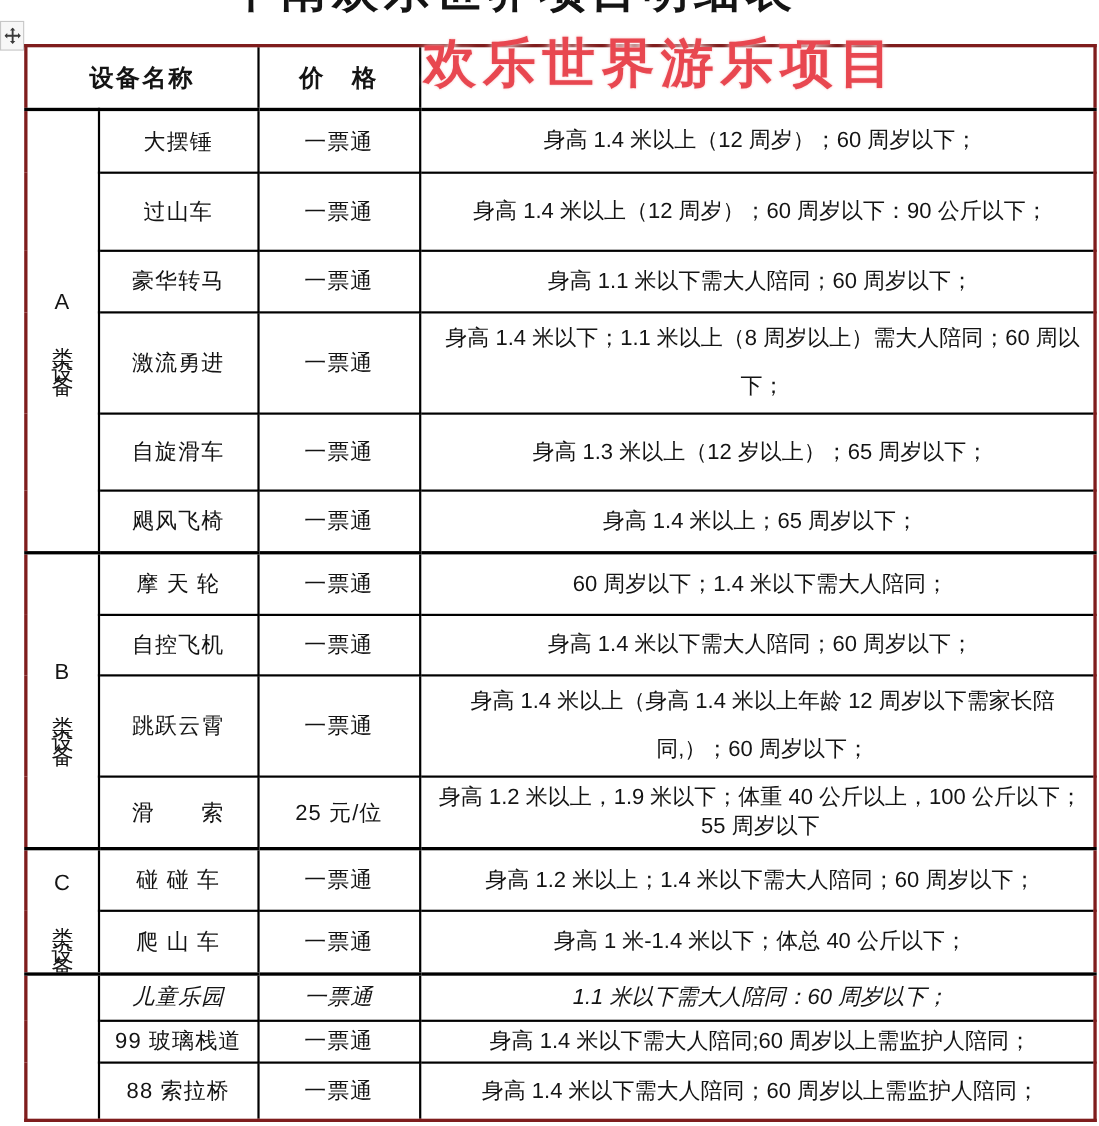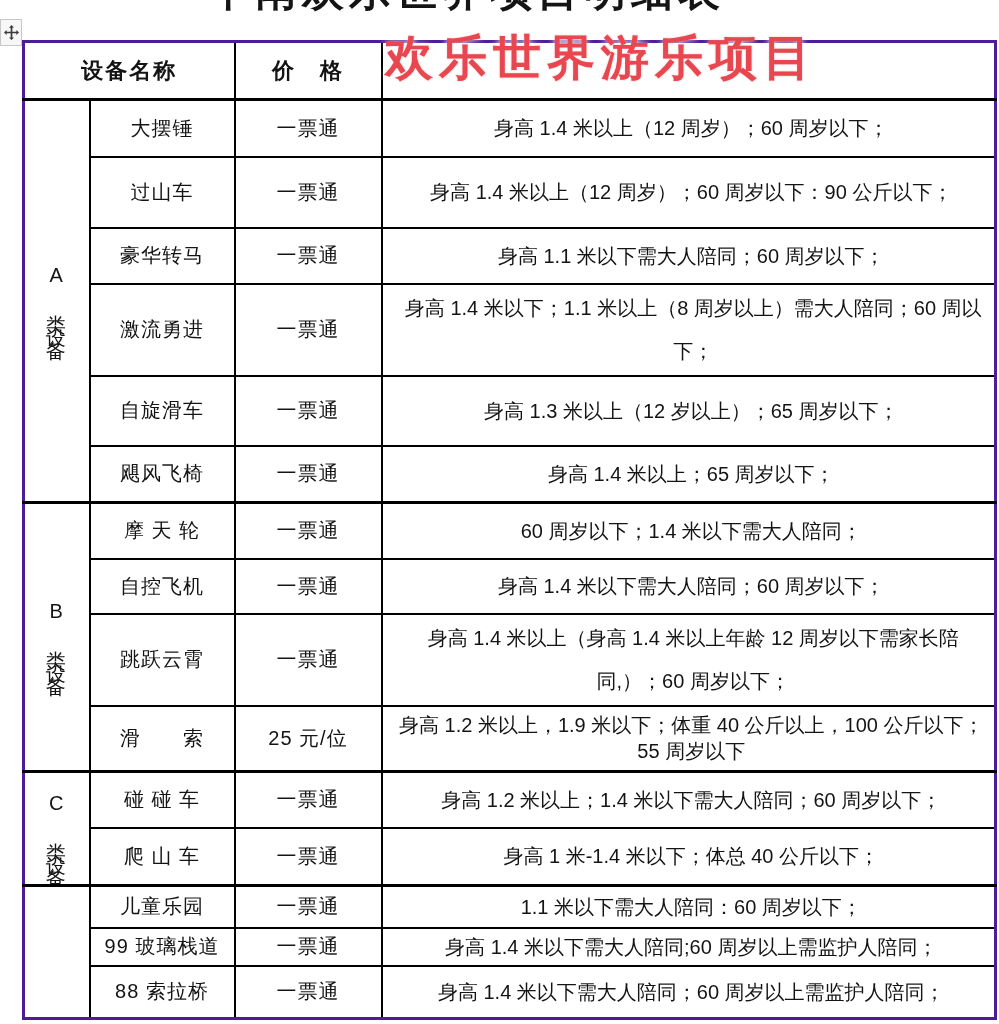--- a/index.html
+++ b/index.html
@@ -26,40 +26,40 @@
   
   table.equip{
     position:absolute;left:22px;top:40px;width:975px;
     border-collapse:collapse;table-layout:fixed;background:#fff;
   }
   table.equip td{
     border:2px solid #000;box-sizing:border-box;
     text-align:center;vertical-align:middle;
     font-size:20px;color:#141414;overflow:hidden;
   }
-  table.equip{border:3px solid #4c1d95;}
+  table.equip{border:3px solid #7f1d1d;}
   tr.hdr td{border-bottom-width:3px;font-weight:700;font-size:22px;letter-spacing:2px;}
   tr.gb td{border-top-width:3px;margin-left:23px;}           
   td.notes{
     text-align:left;padding:2px 8px 2px 14px;font-size:19px;line-height:1.6;
   }
   td.grp{padding:0;}
   .vtext{
     writing-mode:vertical-lr;text-orientation:upright;
     margin:0 auto;font-size:20px;letter-spacing:13px;font-weight:500;
   }
   td.namec{font-size:20px;letter-spacing:1px;}
   td.pricec{font-size:20px;letter-spacing:1px;}
   
   tr.hdr{height:58px;}
   tr.r0{height:57px;} tr.r1{height:71px;} tr.r2{height:56px;}
   tr.r3{height:86px;} tr.r4{height:70px;} tr.r5{height:57px;}
   tr.r6{height:56px;} tr.r7{height:55px;} tr.r8{height:89px;}
   tr.r9{height:66px;} tr.r10{height:56px;} tr.r11{height:58px;}
-  tr.r12{height:42px;} tr.r13{height:38px;} tr.r14{height:53px;}
+  tr.r12{height:42px;font-style:italic;} tr.r13{height:38px;} tr.r14{height:53px;}
   tr.r3 td.notes, tr.r8 td.notes{line-height:43px;padding-left:18px;}
   tr.r9 td.notes{line-height:26px;}
   
   .red-overlay{
     position:absolute;left:385px;top:26px;z-index:5;white-space:nowrap;
     font-size:48px;font-weight:800;letter-spacing:6px;color:#e84750;
     text-shadow:0 0 7px rgba(255,255,255,0.95),0 0 2px rgba(232,71,80,0.6);
     filter:blur(0.4px);
   }
 </style>

